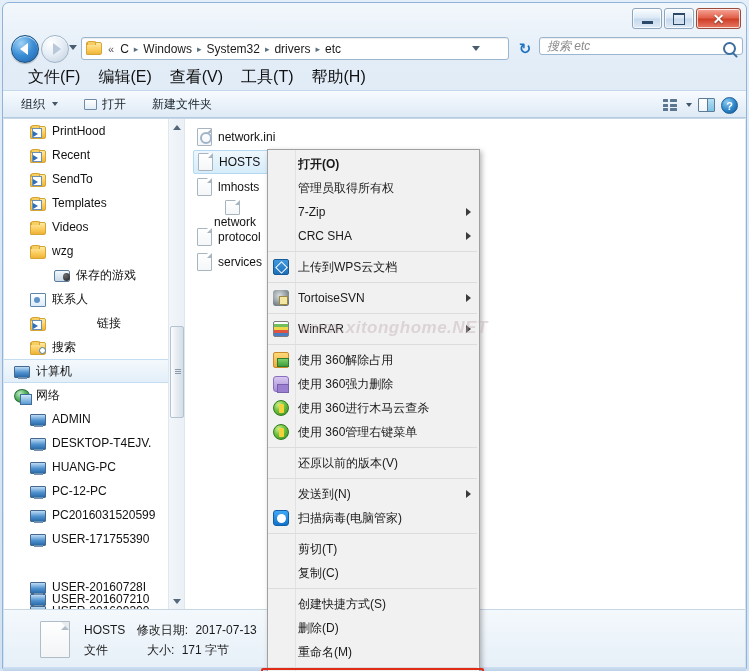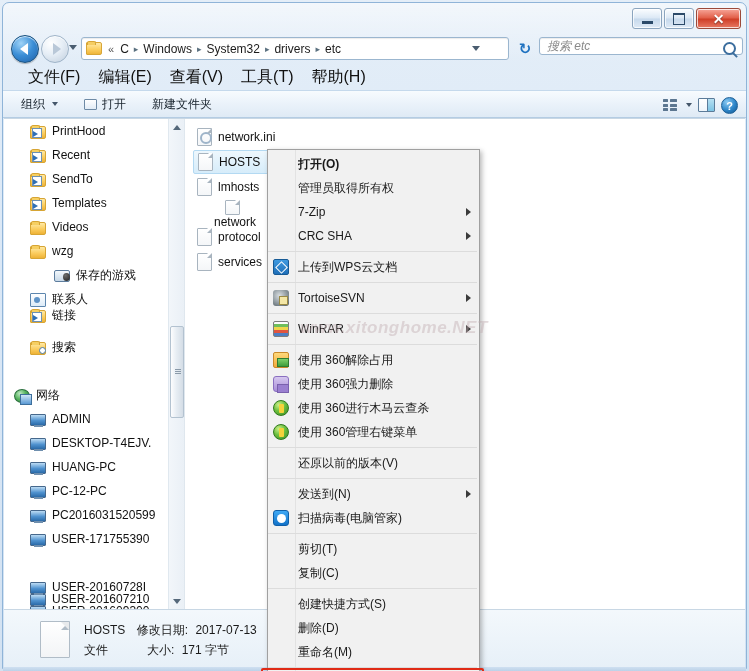--- a/index.html
+++ b/index.html
@@ -562,29 +562,33 @@
           <span>wzg</span>
         </div>
         <div class="tree-item" style="top: 144px; position: absolute; left: 0px; width: 178px; margin-left: 24px;">
           <span class="ti-icon ic-game"></span>
           <span>保存的游戏</span>
         </div>
         <div class="tree-item" style="top: 168px; position: absolute; left: 0px; width: 178px;">
           <span class="ti-icon ic-contact"></span>
           <span>联系人</span>
         </div>
-        <div class="tree-item" style="top: 184px; position: absolute; left: 0px; width: 178px;">
+        <div class="tree-item" style="top: 192px; position: absolute; left: 0px; width: 178px; gap: 45px;">
           <span class="ti-icon ic-folder ic-folder-sc">
             <i class="sc-arw"></i>
           </span>
           <span>链接</span>
         </div>
         <div class="tree-item" style="top: 216px; position: absolute; left: 0px; width: 178px;">
           <span class="ti-icon ic-folder ic-search-f"></span>
           <span>搜索</span>
+        </div>
+        <div class="tree-item lvl0 sel" style="top: 240px; position: absolute; left: 0px; width: 178px;">
+          <span class="ti-icon ic-pc"></span>
+          <span>计算机</span>
         </div>
         <div class="tree-item lvl0" style="top: 264px; position: absolute; left: 0px; width: 178px;">
           <span class="ti-icon ic-net"></span>
           <span>网络</span>
         </div>
         <div class="tree-item" style="top: 288px; position: absolute; left: 0px; width: 178px;">
           <span class="ti-icon ic-pc"></span>
           <span>ADMIN</span>
         </div>
         <div class="tree-item" style="top: 312px; position: absolute; left: 0px; width: 178px;">

